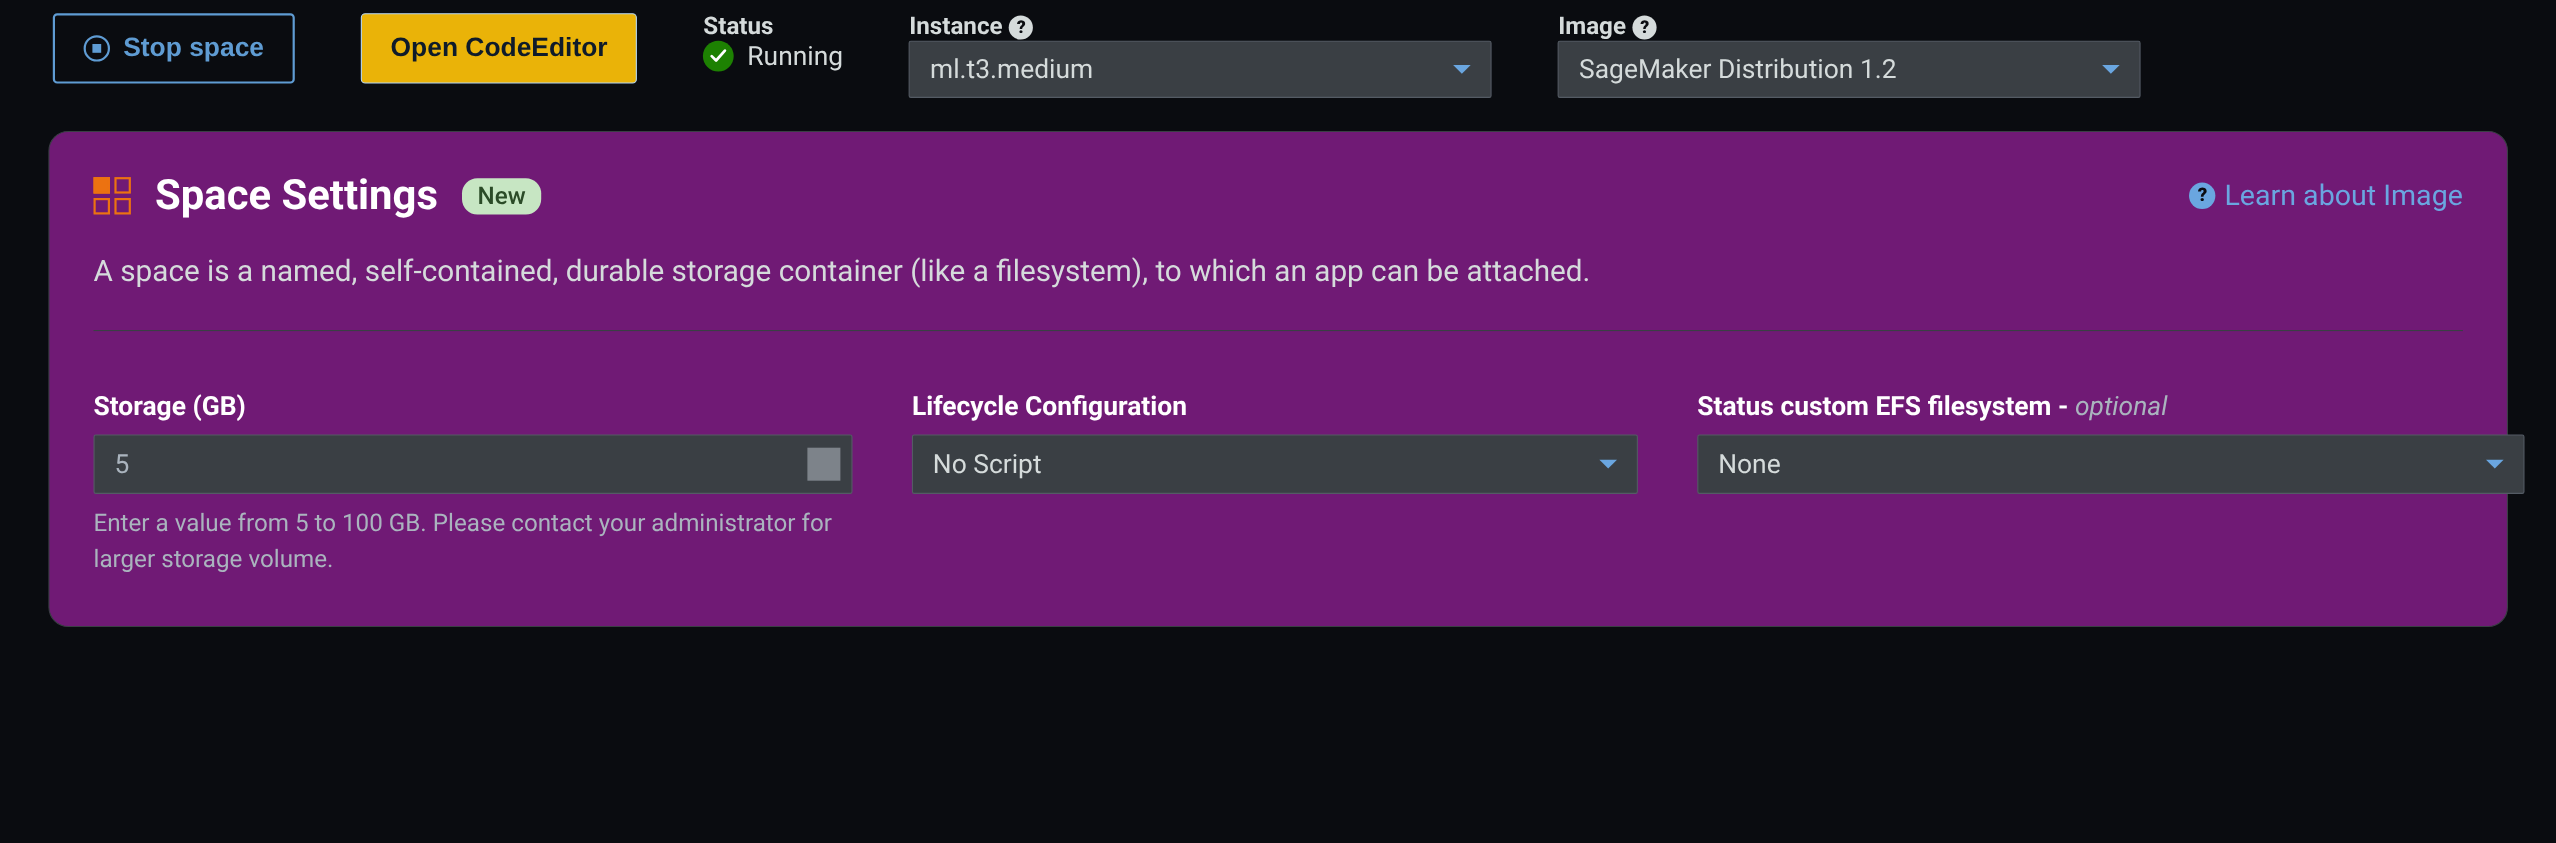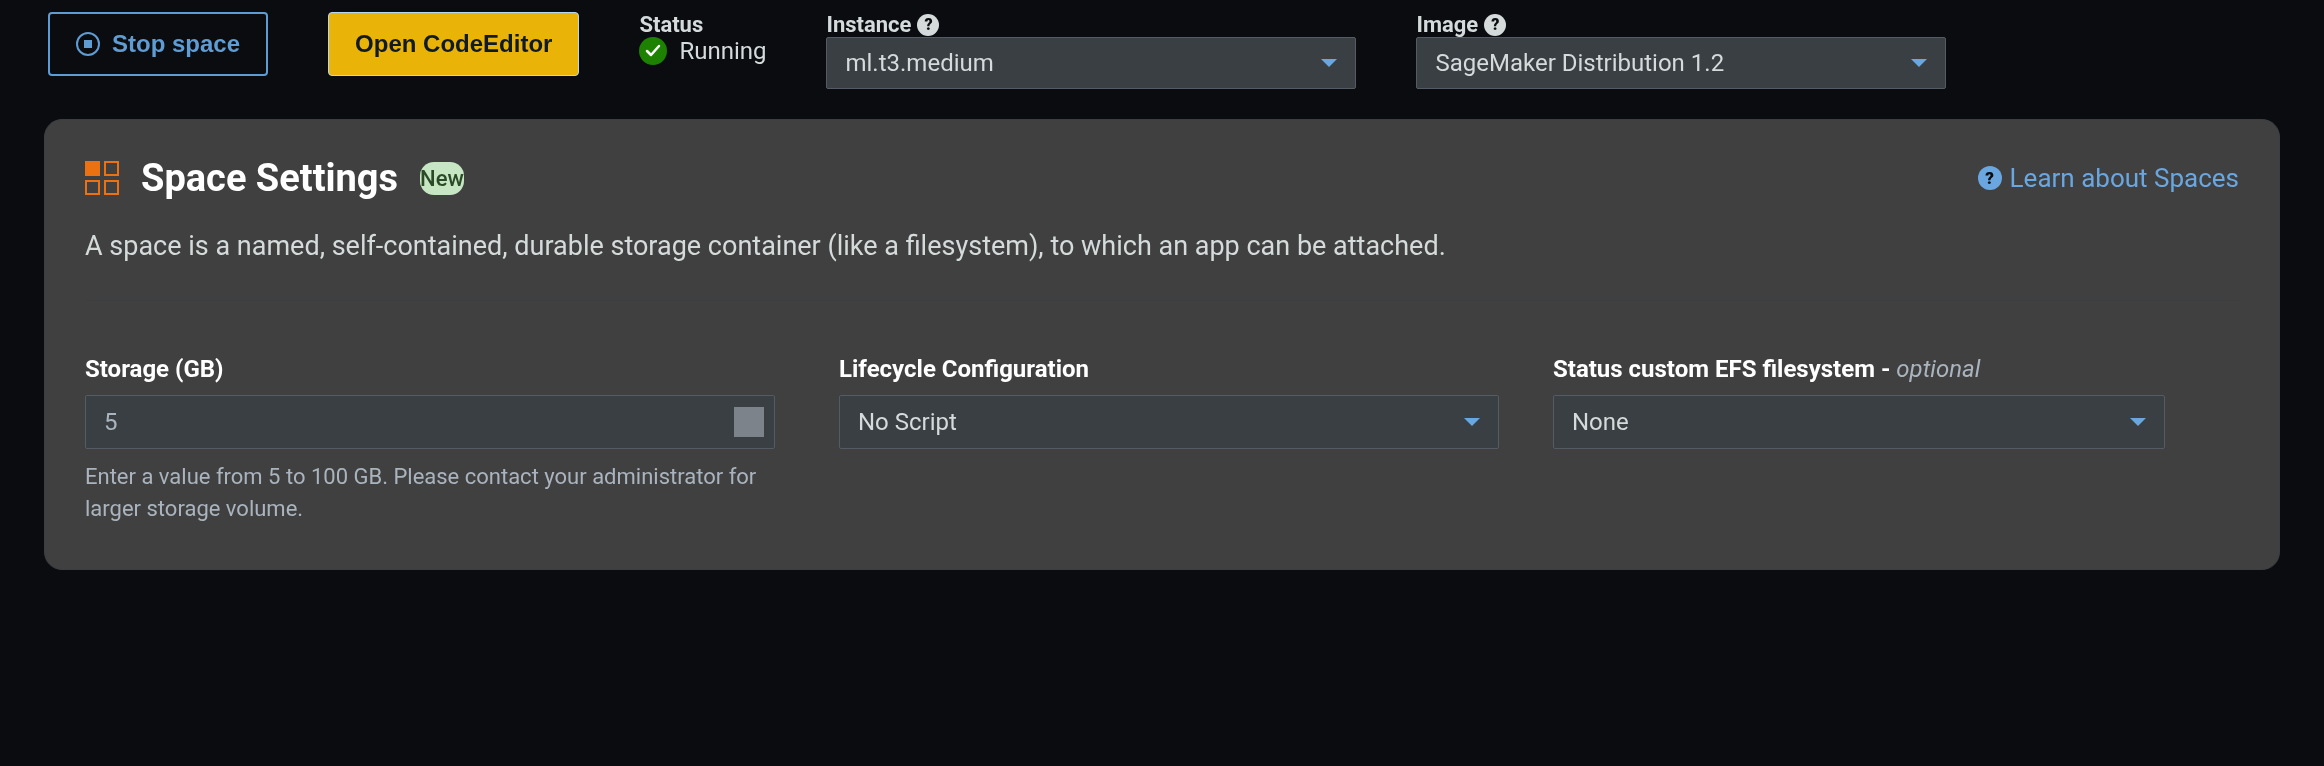--- a/index.html
+++ b/index.html
@@ -133,21 +133,21 @@
     border-radius: 50%;
     display: inline-flex;
     align-items: center;
     justify-content: center;
     font-size: 16px;
     font-weight: 900;
   }
 
   .panel {
     margin: 0 44px;
-    background: #404040;
+    background: #701a75;
     border: 1px solid #3a3f44;
     border-radius: 18px;
     padding: 36px 40px 44px 40px;
   }
 
   .panel-header {
     display: flex;
     align-items: center;
     gap: 20px;
     justify-content: space-between;
@@ -173,21 +173,21 @@
   .panel-title {
     font-size: 38px;
     font-weight: 700;
     color: #ffffff;
   }
 
   .badge-new {
     background: #c7e6c3;
     color: #2b4b27;
     border-radius: 14px;
-    padding: 4px 0;
+    padding: 4px 14px;
     font-size: 22px;
     font-weight: 500;
   }
 
   .learn-link {
     display: flex;
     align-items: center;
     gap: 8px;
     color: #6aa6e0;
     font-size: 26px;
@@ -251,21 +251,21 @@
   }
 
   .helper-text {
     font-size: 22px;
     color: #aab4be;
     max-width: 700px;
     line-height: 1.45;
   }
 
   .select-settings { width: 660px; height: 54px; }
-  .select-settings2 { width: 612px; height: 54px; }
+  .select-settings2 { width: 752px; height: 54px; }
 
 </style>
 </head>
 <body>
 
 <div class="topbar">
 
   <button class="btn btn-outline">
     <span class="stop-icon"></span>
     <span>Stop space</span>
@@ -318,21 +318,21 @@
         <span></span>
           <span></span>
           <span></span>
           <span></span>
       </span>
       <span class="panel-title">Space Settings</span>
       <span class="badge-new">New</span>
     </div>
     <a class="learn-link">
       <span class="help-icon">?</span>
-      <span>Learn about Spaces</span>
+      <span>Learn about Image</span>
     </a>
   </div>
 
   <p class="panel-desc">A space is a named, self-contained, durable storage container (like a filesystem), to which an app can be attached.</p>
 
   <hr class="divider">
 
   <div class="form-row">
 
     <div class="form-col">

